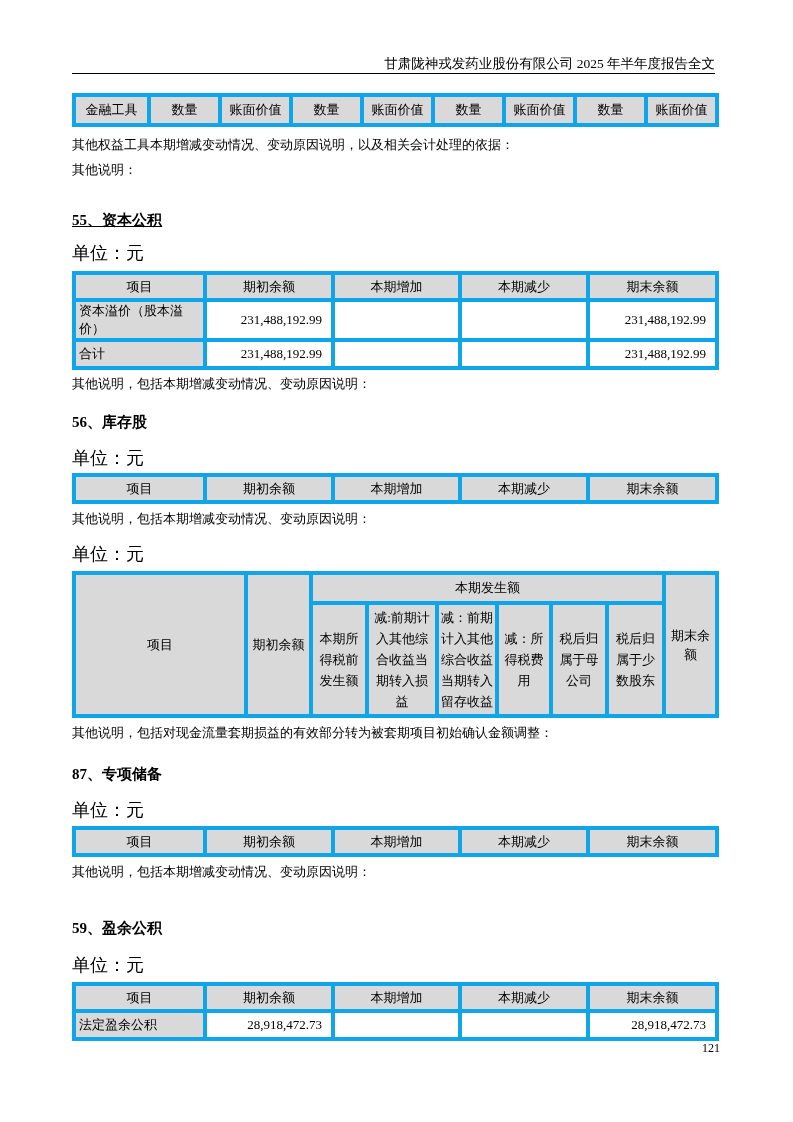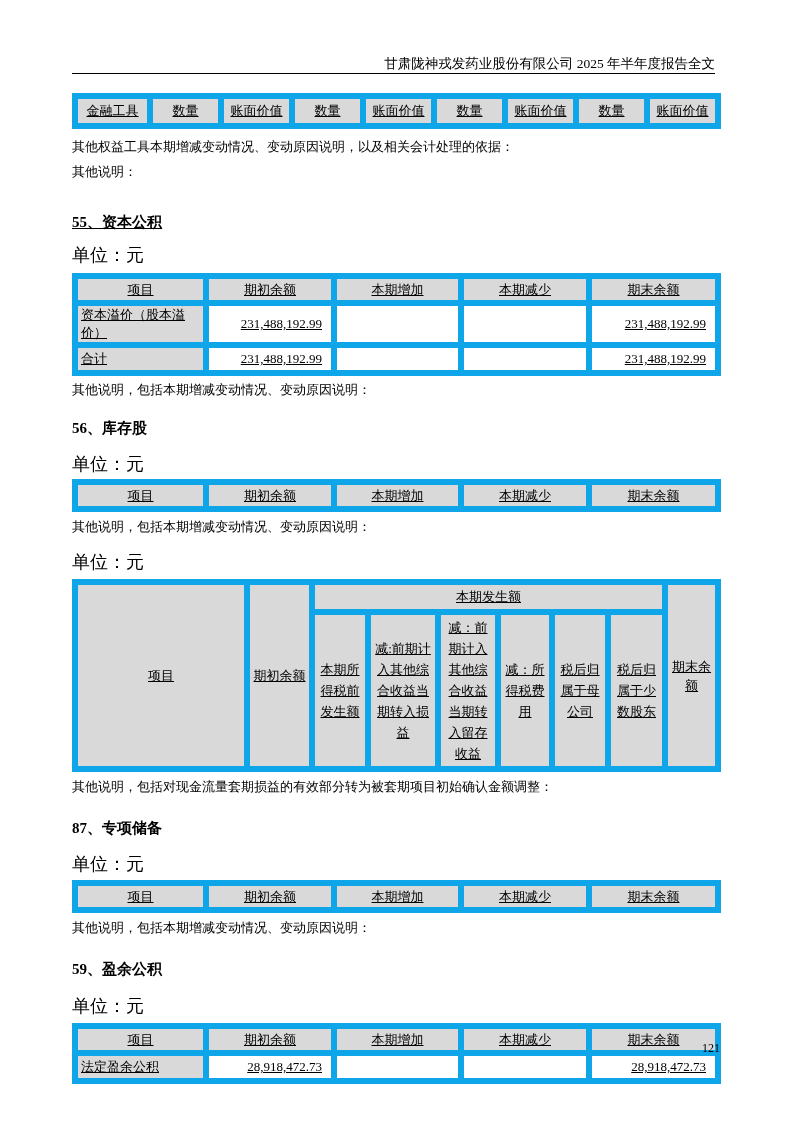--- a/index.html
+++ b/index.html
@@ -22,24 +22,23 @@
     border-bottom:1.5px solid #000;
   }
 
   table {
     width:643px;
     border-collapse:collapse;
     table-layout:fixed;
     font-size:13px;
   }
   td {
-    border:6px solid #0ea5e9;
+    border:4px solid #0ea5e9;
     vertical-align:middle;
     overflow:hidden;
-    text-decoration:underline;
   }
   .hd { background:#d9d9d9; text-align:center; }
   .item-cell { background:#d9d9d9; text-align:left; padding-left:3px; }
   .num-cell { background:#fff; text-align:right; padding-right:9px; }
 
   .t-fin { margin-top:19px; }
   .t-fin td { height:30px; }
 
   .para { font-size:13px; line-height:17px; }
   .p-note1 { margin-top:9px; }
@@ -49,21 +48,21 @@
   .unit { font-size:18px; line-height:17px; }
 
   .h-55 { margin-top:33px;text-decoration:underline; }  .u-55 { margin-top:16px; }
   .t-55 { margin-top:9px; }   .n-55 { margin-top:5px; }
   .h-56 { margin-top:21px; }  .u-56 { margin-top:19px; }
   .t-56 { margin-top:6px; }   .n-56 { margin-top:6px; }
   .h-57 { margin-top:23px; }  .u-57 { margin-top:19px; }
   .t-57 { margin-top:8px; }   .n-57 { margin-top:6px; }
   .h-58 { margin-top:24px; }  .u-58 { margin-top:19px; }
   .t-58 { margin-top:7px; }   .n-58 { margin-top:6px; }
-  .h-59 { margin-top:24px; }  .u-59 { margin-top:20px; }
+  .h-59 { margin-top:39px; }  .u-59 { margin-top:20px; }
   .t-59 { margin-top:8px; }
 
   .std-head td { height:27px; }
   .std-row td { height:28px; }
 
   .t-57 .grp-row td { height:30px;text-align:center; }
   .t-57 .sub-row td { height:108px; line-height:21px; text-align:center; padding:2px; }
   .t-57 .rowspan-cell { text-align:center; line-height:19px; }
 
   .page-num {

